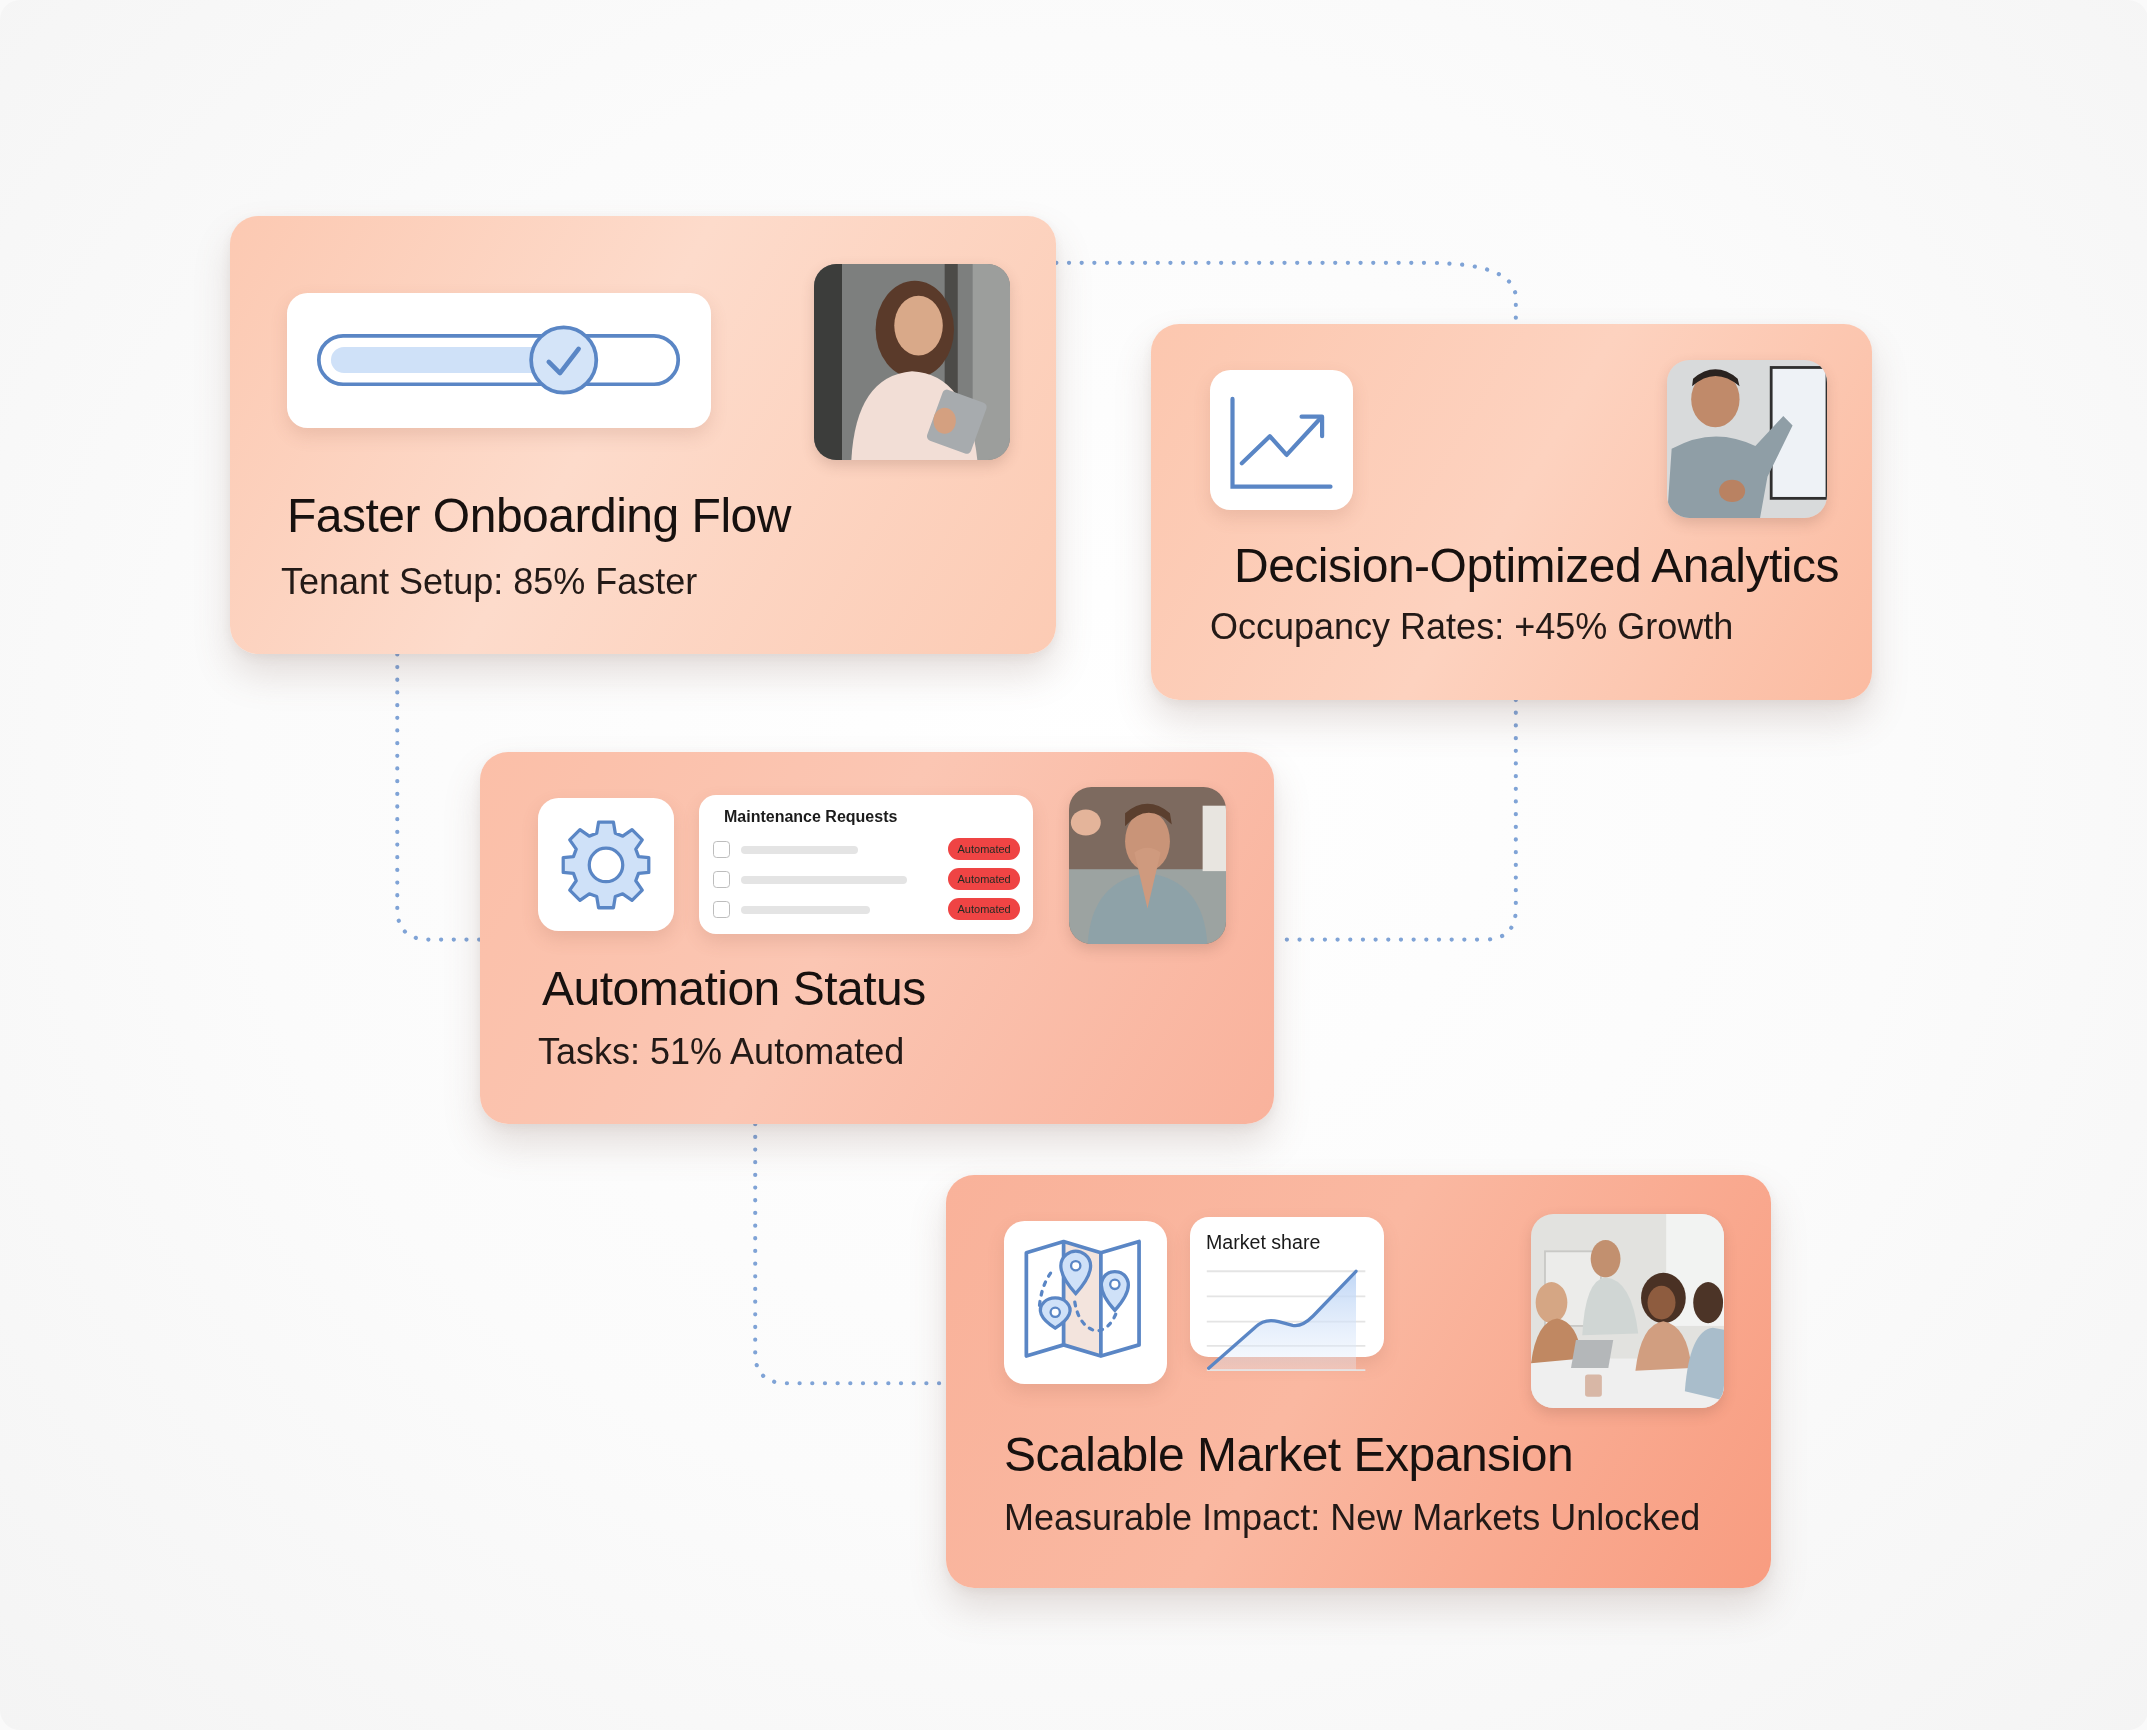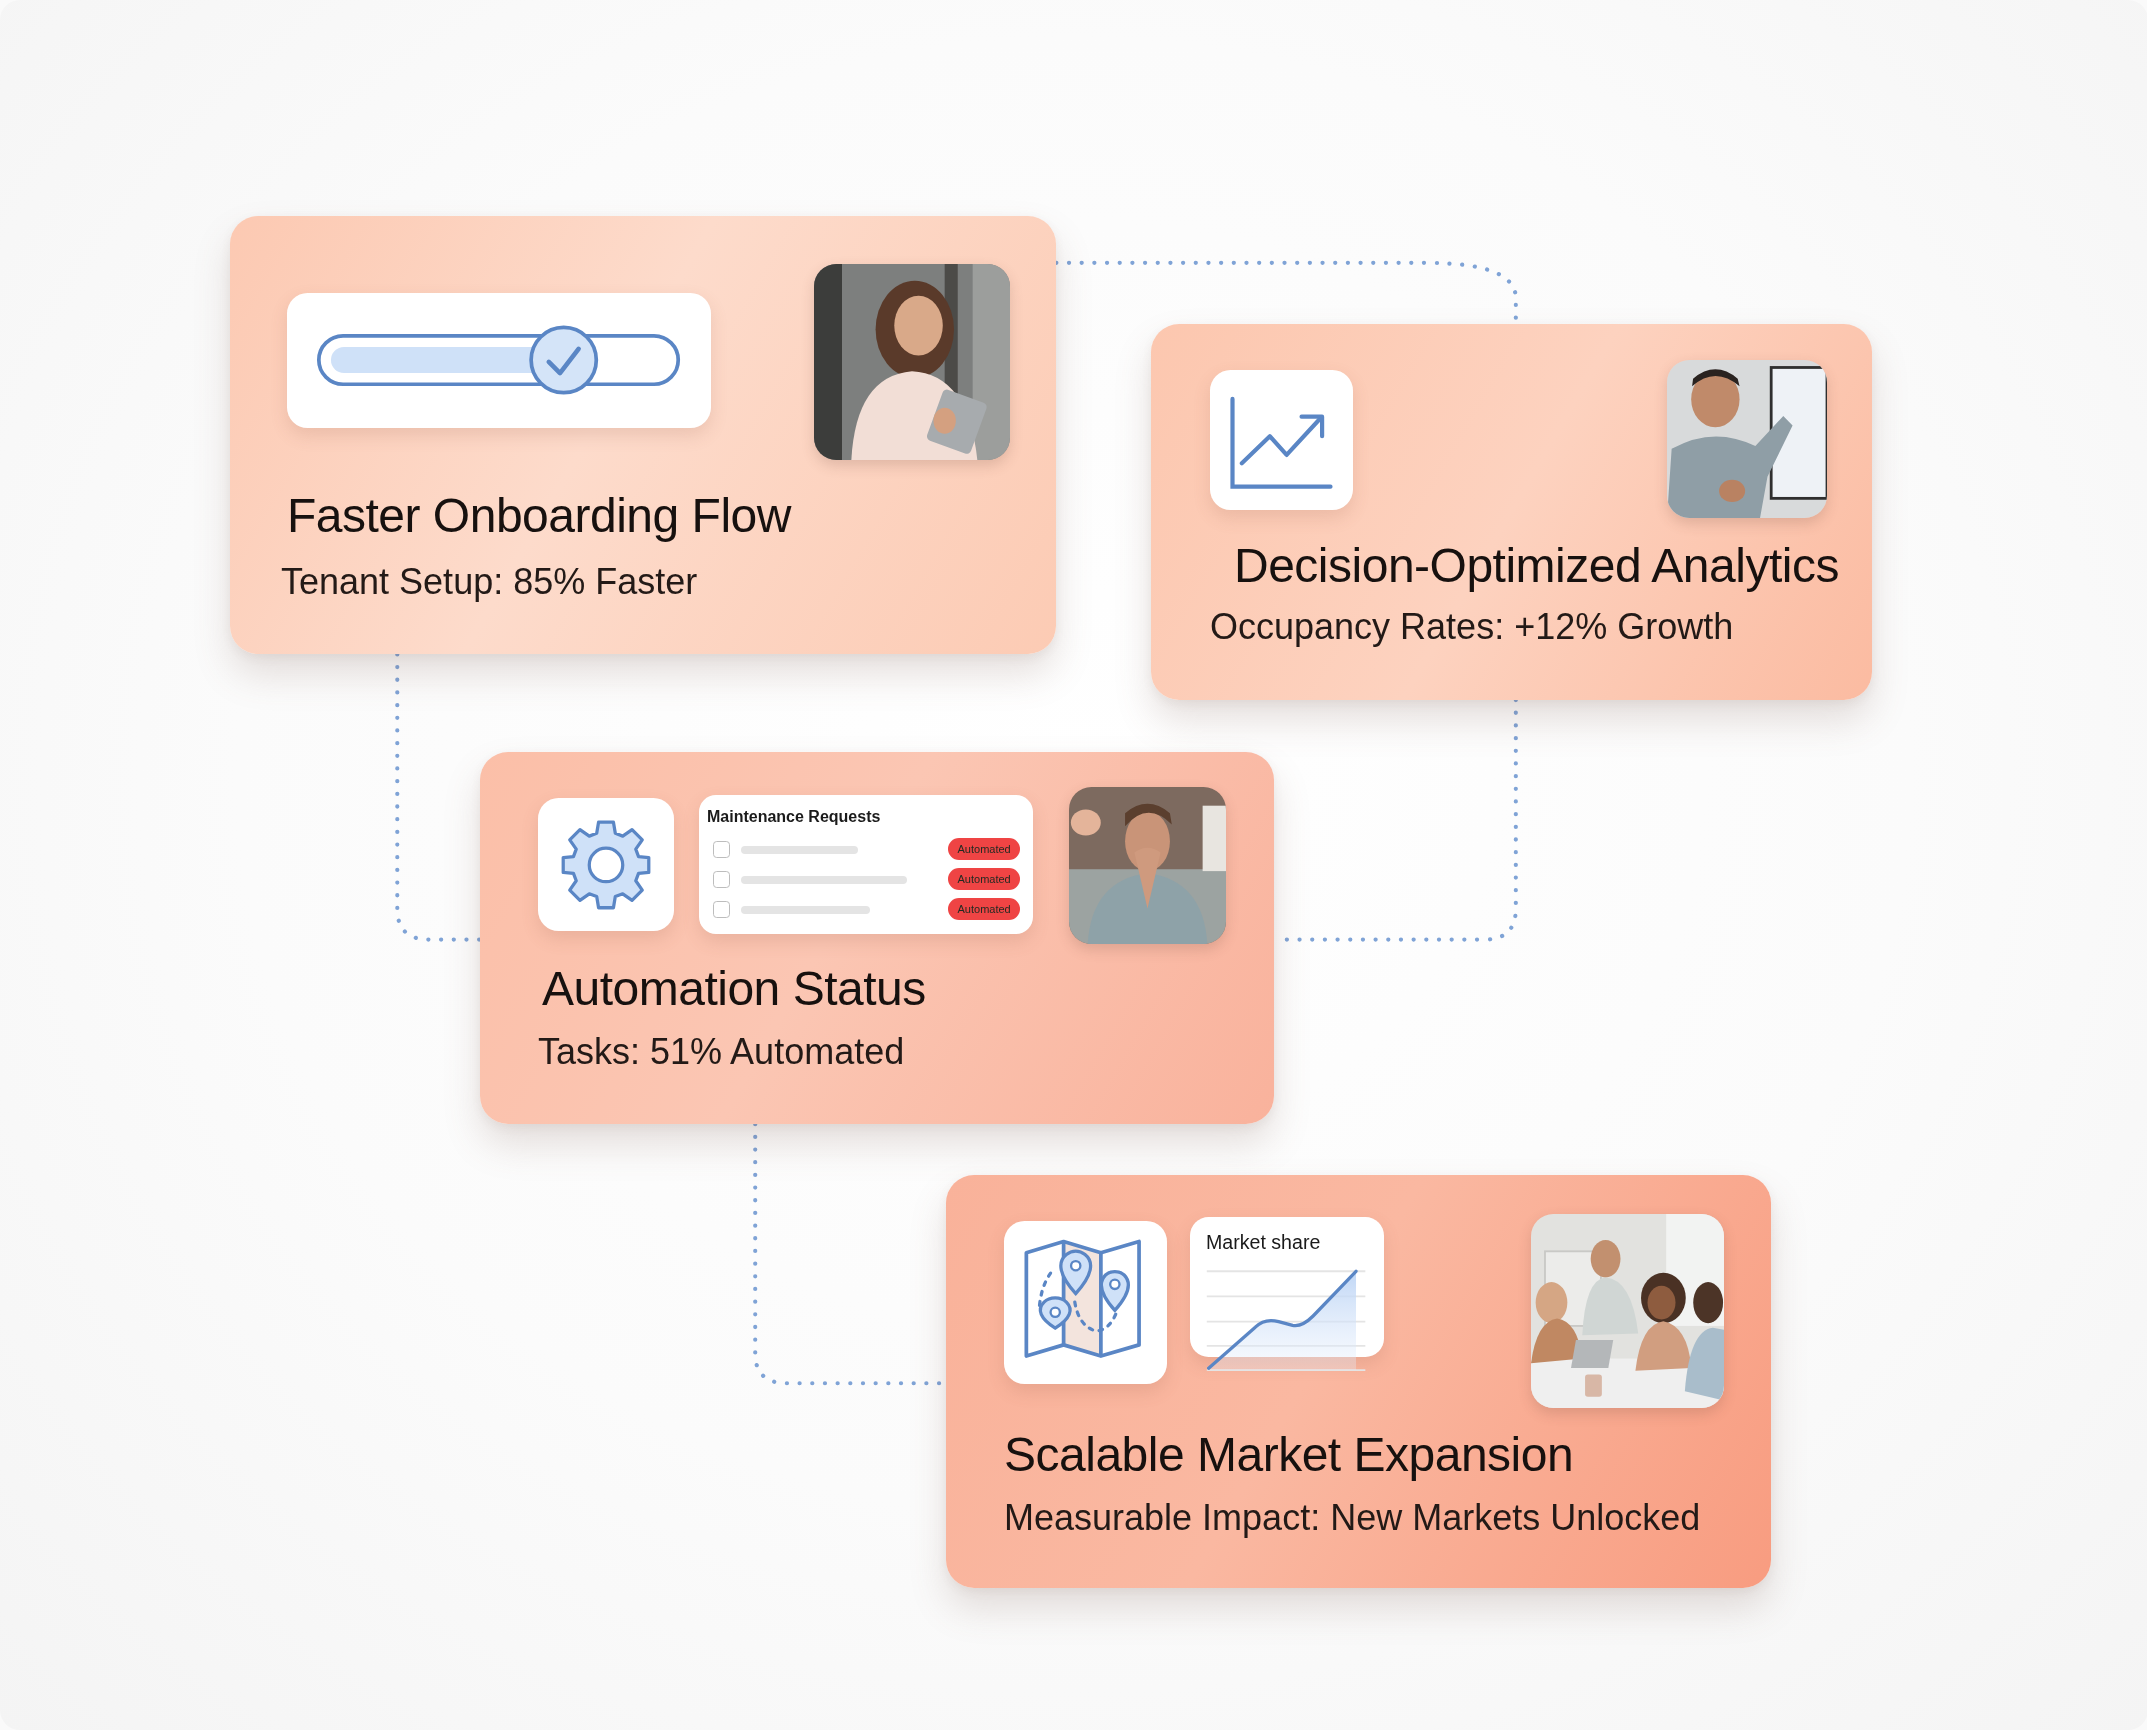--- a/index.html
+++ b/index.html
@@ -42,21 +42,21 @@
 
   .title {
     position: absolute; font-size: 48px; font-weight: 500; letter-spacing: -0.5px;
     color: #17110F; white-space: nowrap;
   }
   .subtitle {
     position: absolute; font-size: 36px; font-weight: 400; color: #231A17; white-space: nowrap;
   }
 
   
-  .mr-title { position: absolute; left: 8px; top: 13px; font-size: 16px; font-weight: 600; color: #1B1B1B; white-space: nowrap; text-align: right; }
+  .mr-title { position: absolute; left: 25px; top: 13px; font-size: 16px; font-weight: 600; color: #1B1B1B; white-space: nowrap; text-align: right; }
   .mr-row { position: absolute; left: 14px; right: 13px; height: 22.4px; }
   .mr-check { position: absolute; left: 0; top: 2.8px; width: 17px; height: 17px; border: 1.9px solid #BDBDBD; border-radius: 3.7px; background: #FFF; }
   .mr-bar { position: absolute; left: 28px; top: 7.5px; height: 8.4px; border-radius: 4.7px; background: #E4E4E4; }
   .mr-badge {
     position: absolute; right: 0; top: 0; height: 22.4px; padding: 0 9.3px;
     border-radius: 11.2px; background: #ef4444; color: #1E2A22;
     font-size: 11px; line-height: 22.4px; white-space: nowrap;
   }
   .ms-title { position: absolute; left: 16px; top: 14px; font-size: 19.6px; font-weight: 500; color: #1A1A1A; white-space: nowrap; }
 </style>
@@ -112,21 +112,21 @@
       <svg viewBox="0 0 172 169" preserveAspectRatio="none">
         <rect width="172" height="169" fill="#D8DADB"></rect>
         <rect x="112" y="8" width="60" height="140" fill="#EEF2F6" stroke="#2F2F2F" stroke-width="3"></rect>
         <ellipse cx="52" cy="42" rx="26" ry="30" fill="#C08A6A"></ellipse>
         <path d="M27 28 Q52 6 78 28 L76 20 Q52 0 28 20 Z" fill="#2A2320"></path>
         <path d="M0 169 L5 95 Q50 70 95 92 L125 60 L135 70 L108 125 L100 169 Z" fill="#8F9EA6"></path>
         <ellipse cx="70" cy="140" rx="14" ry="12" fill="#B98262"></ellipse>
       </svg>
     </div>
     <div class="title" style="left:59px; top:214px;margin-left:24px;">Decision-Optimized Analytics</div>
-    <div class="subtitle" style="left:59px; top:282px;">Occupancy Rates: +12% Growth</div>
+    <div class="subtitle" style="left:59px; top:282px;">Occupancy Rates: +45% Growth</div>
   </div>
 
   <div class="card card-3">
     <div class="widget" style="left:58px; top:46px; width:136px; height:133px;">
       <svg width="136" height="133" viewBox="0 0 146 143">
         <g transform="translate(73 72)">
           <path fill="#CFE1F8" stroke="#5A86C5" stroke-width="3.5" stroke-linejoin="round" d="M-8,-46 L8,-46 L10,-34 L18,-31 L28,-38 L39,-27 L32,-17 L35,-9 L46,-8 L46,8 L35,9 L32,17 L39,27 L28,38 L18,31 L10,34 L8,46 L-8,46 L-10,34 L-18,31 L-28,38 L-39,27 L-32,17 L-35,9 L-46,8 L-46,-8 L-35,-9 L-32,-17 L-39,-27 L-28,-38 L-18,-31 L-10,-34 Z"></path>
           <circle r="18" fill="#FFFFFF" stroke="#5A86C5" stroke-width="3.5"></circle>
         </g>
       </svg>

